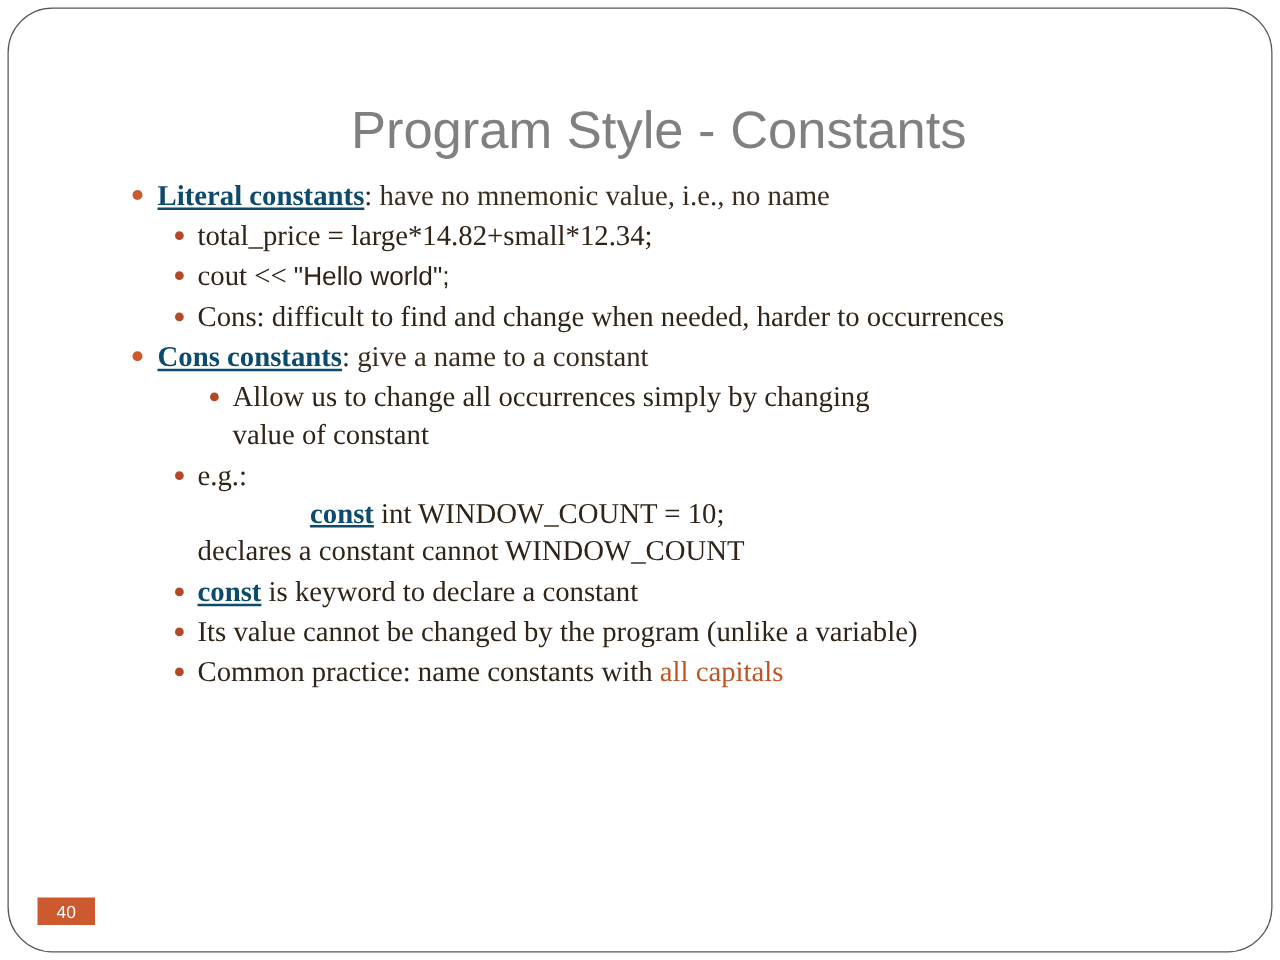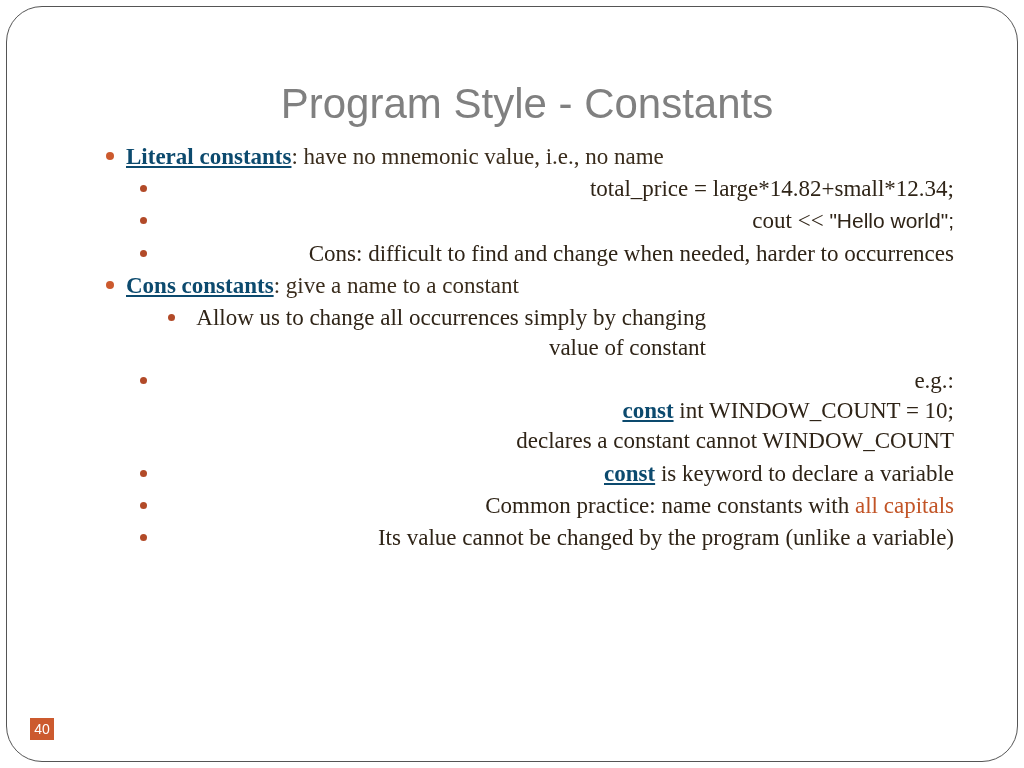--- a/index.html
+++ b/index.html
@@ -52,21 +52,20 @@
     top: 10px;
     width: 8px;
     height: 8px;
     border-radius: 50%;
     background: #cc5a2e;
   }
   ul.level2 {
     margin: 0;
     padding-left: 32px;
     list-style: none;
-    text-align: right;
   }
   ul.level2 > li {
     position: relative;
     margin: 2px 0 2px 0;
     color: #2f2417;
     font-size: 23px;
     line-height: 1.32;
   }
   ul.level2 > li::before {
     content: "";
@@ -91,21 +90,21 @@
     font-size: 21px;
   }
   .code-indent {
     display: block;
     padding-left: 90px;
   }
   .page-badge {
     position: absolute;
     left: 30px;
     bottom: 28px;
-    width: 24px;
+    width: 46px;
     height: 22px;
     background: #cc5a2e;
     color: #fff;
     font-family: Arial, sans-serif;
     font-size: 14px;
     text-align: center;
     line-height: 22px;
   }
 </style>
 </head>
@@ -133,24 +132,24 @@
       <ul class="level2">
         <li style="max-width: 520px; margin-left: 28px;">Allow us to change all occurrences simply by changing value of constant</li>
         <li>
           <span>e.g.:</span>
           <span class="code-indent">
             <span class="orange-bold">const</span><span> int WINDOW_COUNT = 10;</span>
           </span>
           <span>declares a constant cannot WINDOW_COUNT</span>
         </li>
         <li>
-          <span class="orange-bold">const</span><span> is keyword to declare a variable</span>
+          <span class="orange-bold">const</span><span> is keyword to declare a constant</span>
         </li>
+        <li>Its value cannot be changed by the program (unlike a variable)</li>
         <li>
           <span>Common practice:  name constants with </span><span class="orange">all capitals</span>
         </li>
-        <li>Its value cannot be changed by the program (unlike a variable)</li>
       </ul>
     </li>
   </ul>
 </div>
 
 <div class="page-badge">40</div>
 
 </body></html>

